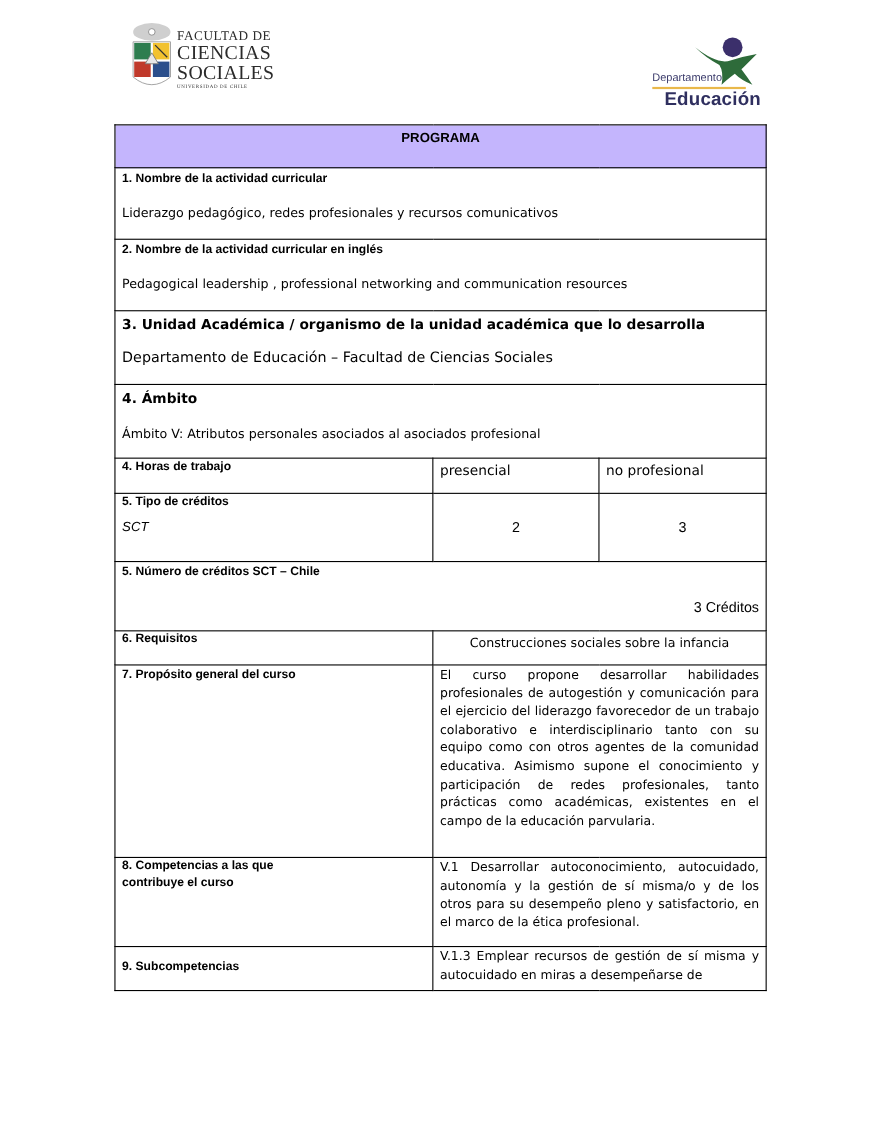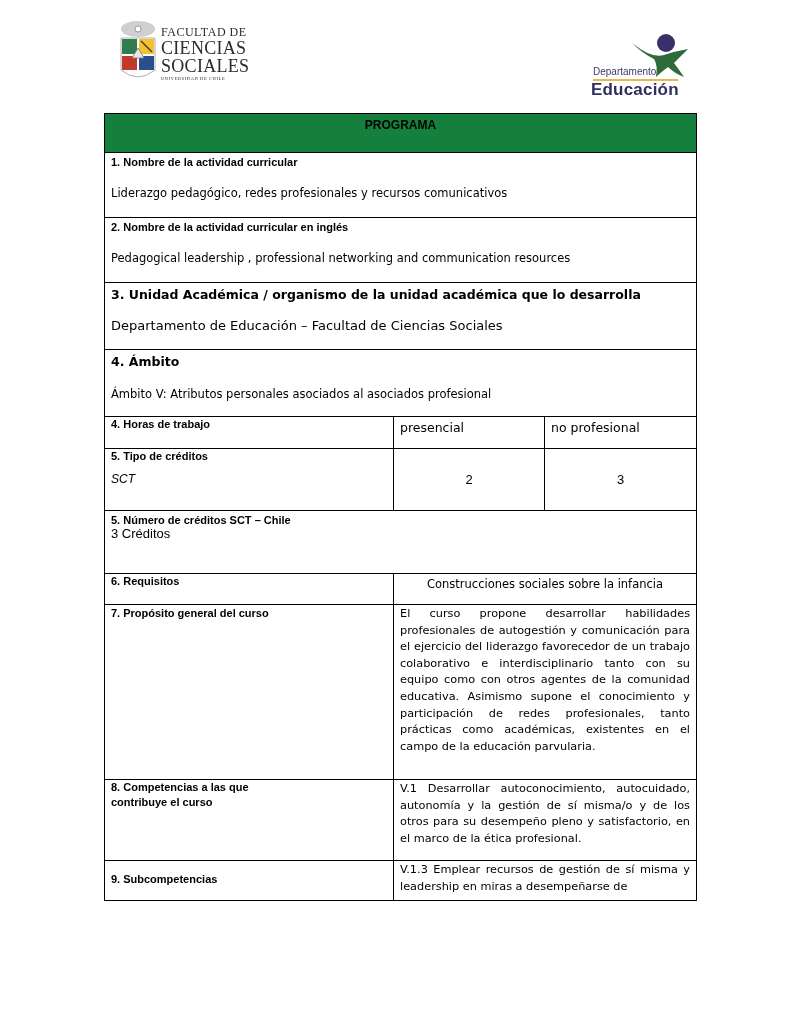--- a/index.html
+++ b/index.html
@@ -7,33 +7,33 @@
   .logo-left { position:absolute; left:118px; top:20px; width:125px; height:65px; }
   .crest { position:absolute; left:0; top:0; width:40px; height:64px; }
   .fac-text { position:absolute; left:43px; top:6px; font-family:"Liberation Serif", serif; color:#2b2b2b; line-height:1; }
   .fac-text .l1 { font-size:12px; letter-spacing:0.5px; }
   .fac-text .l2 { font-size:18px; letter-spacing:0.3px; margin-top:1px; }
   .fac-text .l3 { font-size:18px; letter-spacing:0.3px; margin-top:0px; }
   .fac-text .l4 { font-size:4.5px; letter-spacing:0.6px; margin-top:2px; }
   .logo-right { position:absolute; left:588px; top:33px; width:110px; height:64px; }
   .dep-small { position:absolute; left:5px; top:33px; font-size:10px; color:#3b3b6b; }
   .dep-line { position:absolute; left:5px; top:46px; width:85px; height:2px; background:#e9b84a; }
-  .dep-big { position:absolute; left:3px; top:47px; font-size:17px; font-weight:bold; color:#2f2f5f; letter-spacing:0.2px; }
+  .dep-big { position:absolute; left:16px; top:47px; font-size:17px; font-weight:bold; color:#2f2f5f; letter-spacing:0.2px; }
 
   table.prog { position:absolute; left:104px; top:113px; width:592px; border-collapse:collapse; table-layout:fixed; }
   table.prog td { border:1.5px solid #000; vertical-align:top; padding:0 6px; }
-  .hdr { background:#15803d; height:34px; text-align:center; font-family:"Liberation Sans", sans-serif; font-weight:bold; font-size:12px; padding-top:4px !important; }
+  .hdr { background:#c4b5fd; height:34px; text-align:center; font-family:"Liberation Sans", sans-serif; font-weight:bold; font-size:12px; padding-top:4px !important; }
   .sec-title { font-weight:bold; font-size:11px; margin-top:3px; }
   .sec-title-c { font-family:"DejaVu Sans", sans-serif; font-weight:bold; font-size:12.5px; margin-top:4px; }
   .sec-body { font-family:"DejaVu Sans", sans-serif; font-size:11.5px; margin-top:18px; }
   .sec-body-lg { font-family:"DejaVu Sans", sans-serif; font-size:13px; margin-top:16px; }
   .cell-plain { font-family:"DejaVu Sans", sans-serif; font-size:12.5px; padding-top:3px !important; }
   .num { text-align:center; font-size:13px; vertical-align:middle !important; }
   .sct { text-align:left; font-style:italic; font-size:12px; margin-top:10px; padding-right:40px; }
-  .cred { text-align:left; font-size:13px; }
+  .cred { text-align:right; font-size:13px; margin-top:18px; }
   .just { font-family:"DejaVu Sans", sans-serif; font-size:11.3px; line-height:16.6px; text-align:justify; padding-top:1px !important; }
   .center-small { font-family:"DejaVu Sans", sans-serif; font-size:11.5px; text-align:center; padding-top:3px !important; }
 </style>
 </head>
 <body>
 
 <div class="logo-left">
   <svg class="crest" viewBox="0 0 40 64">
     <ellipse cx="20" cy="9" rx="17" ry="8" fill="#cfcfcf"></ellipse>
     <circle cx="20" cy="9" r="3" fill="#ffffff" stroke="#888" stroke-width="0.8"></circle>
@@ -134,16 +134,16 @@
     <td style="height:80px">
       <div class="sec-title" style="margin-top:1px">8. Competencias a las que</div>
       <div class="sec-title" style="margin-top:3px">contribuye el curso</div>
     </td>
     <td colspan="2" class="just">V.1 Desarrollar autoconocimiento, autocuidado, autonomía  y la gestión de sí misma/o  y de los otros para su desempeño  pleno y satisfactorio, en el marco de la ética profesional.</td>
   </tr>
   <tr>
     <td style="height:38px">
           <div class="sec-title" style="margin-top:12px">9. Subcompetencias</div>
         </td>
-    <td colspan="2" class="just" style="height:38px;overflow:hidden">V.1.3 Emplear recursos de gestión de sí misma y leadership en miras a desempeñarse de</td>
+    <td colspan="2" class="just" style="height:38px;overflow:hidden">V.1.3 Emplear recursos de gestión de sí misma y autocuidado en miras a desempeñarse de</td>
   </tr>
 </tbody>
   </table>
 
 </body></html>

